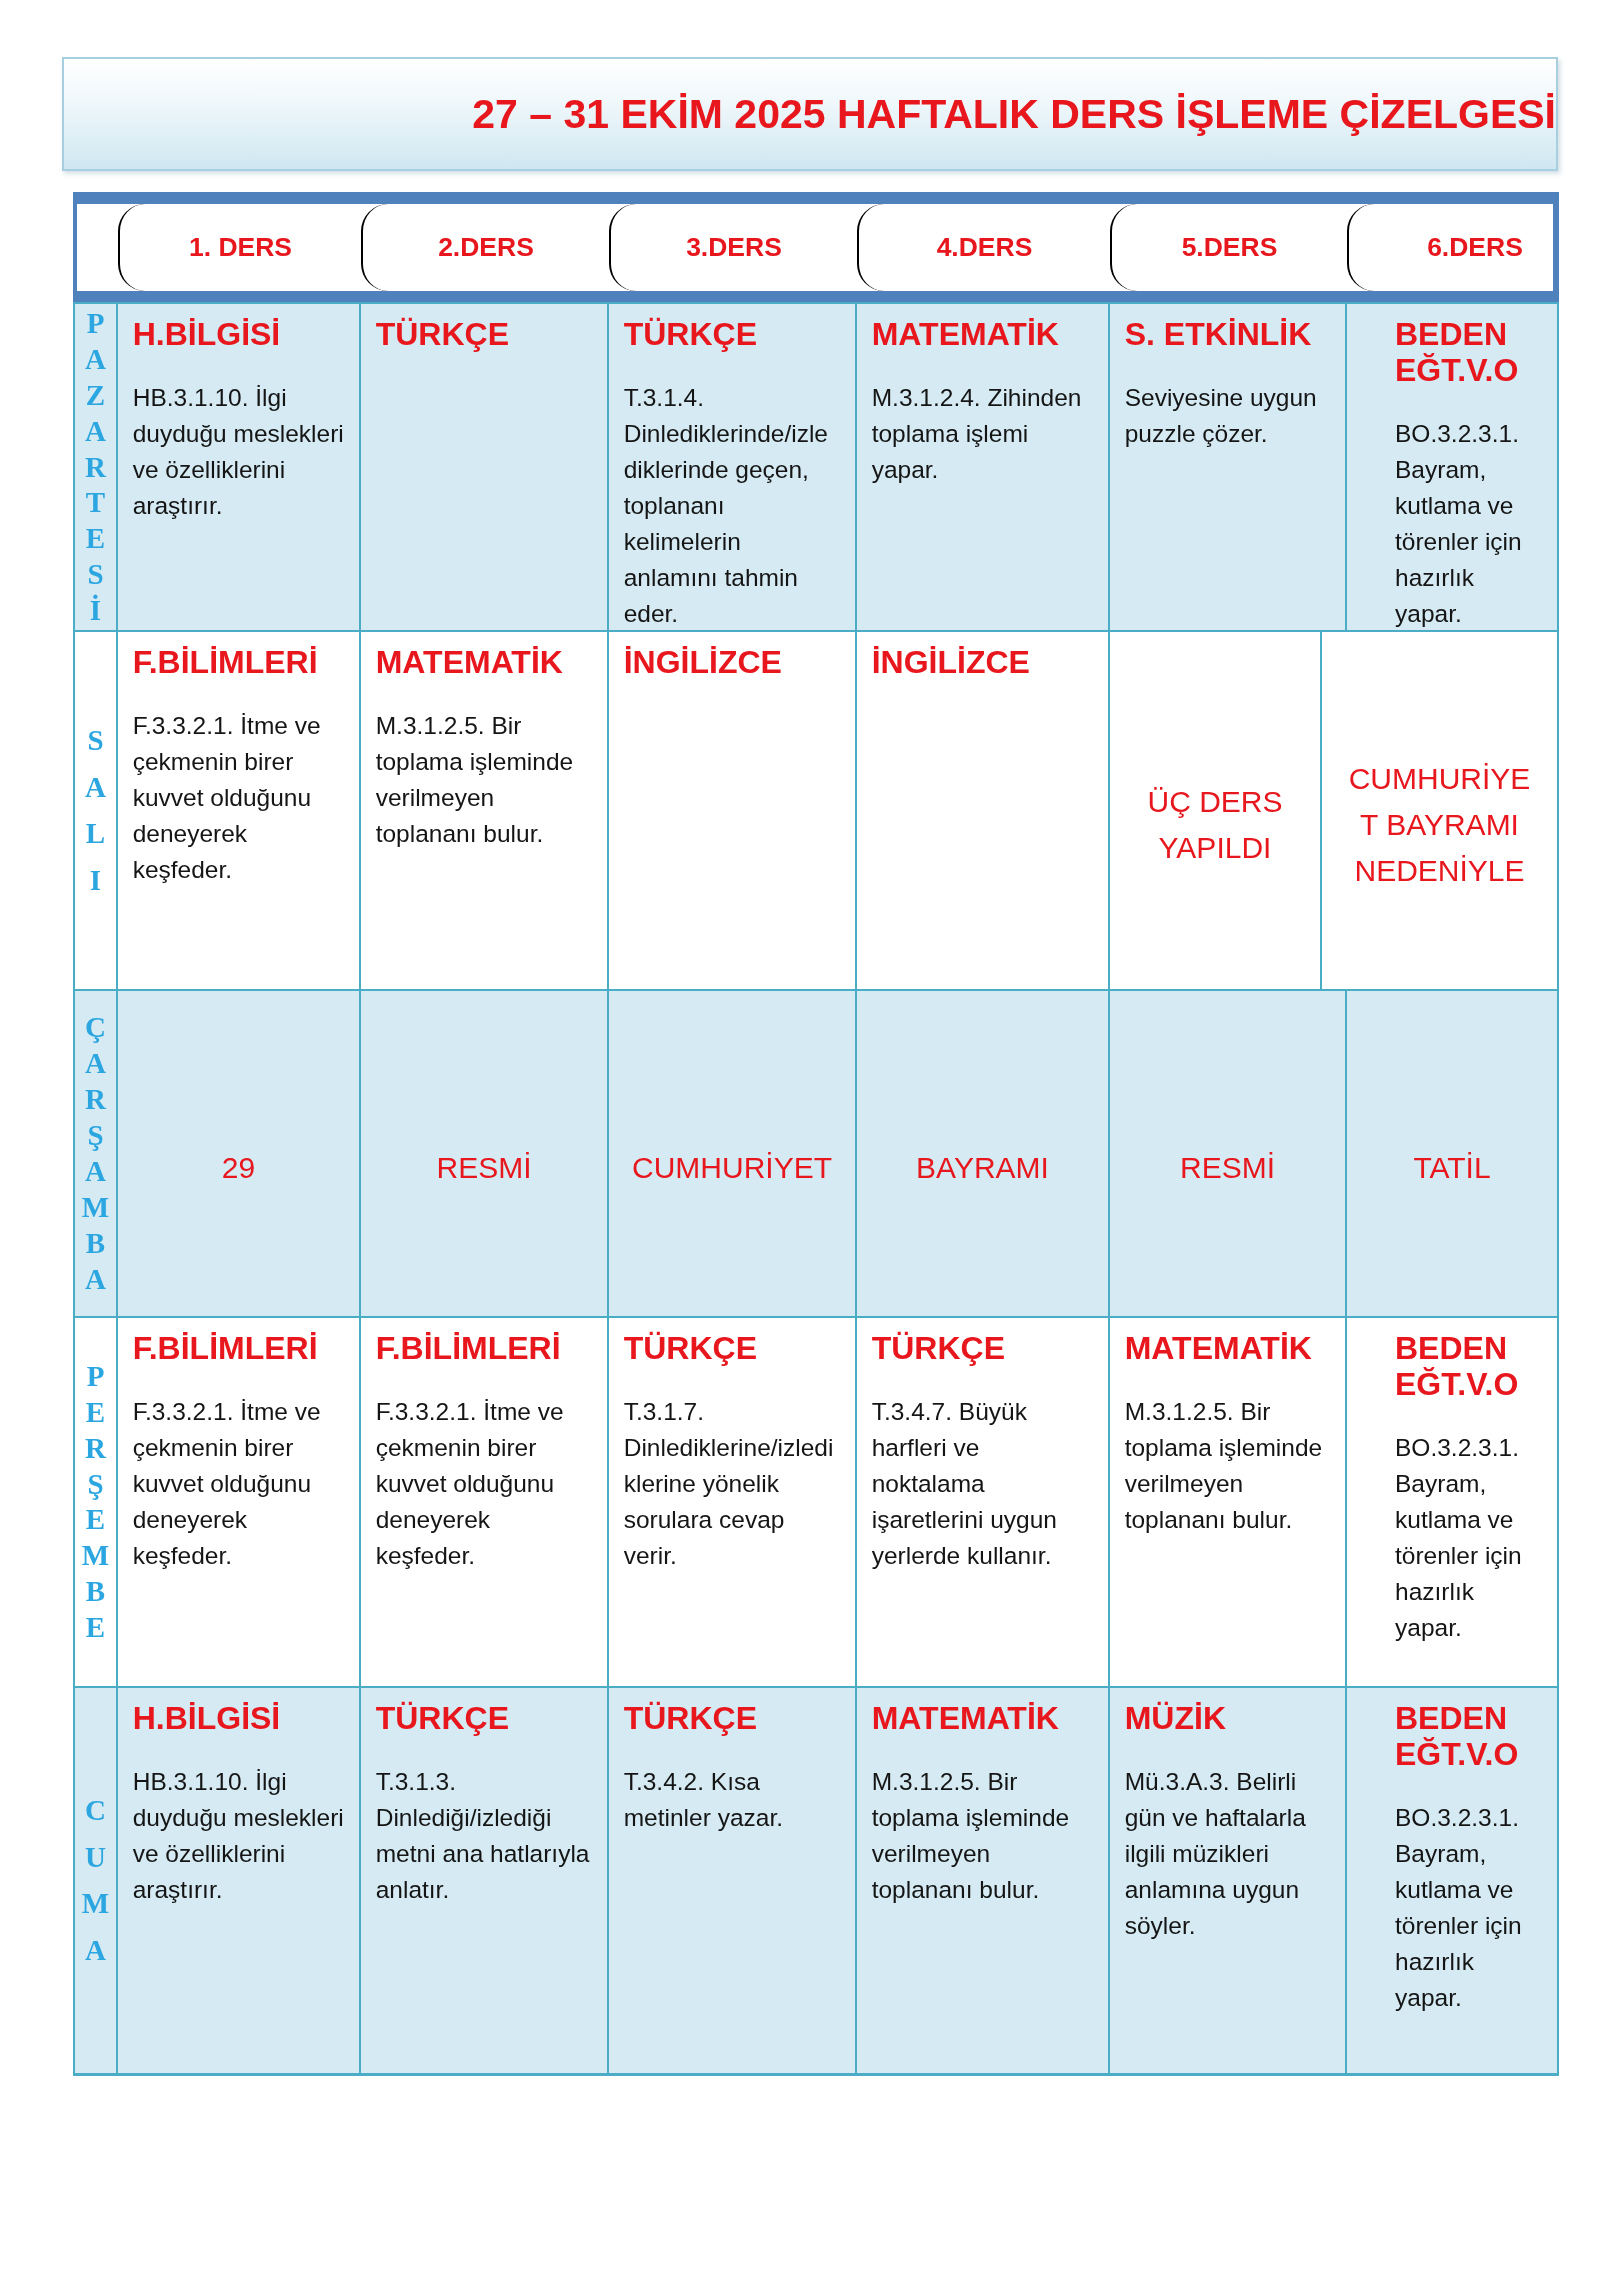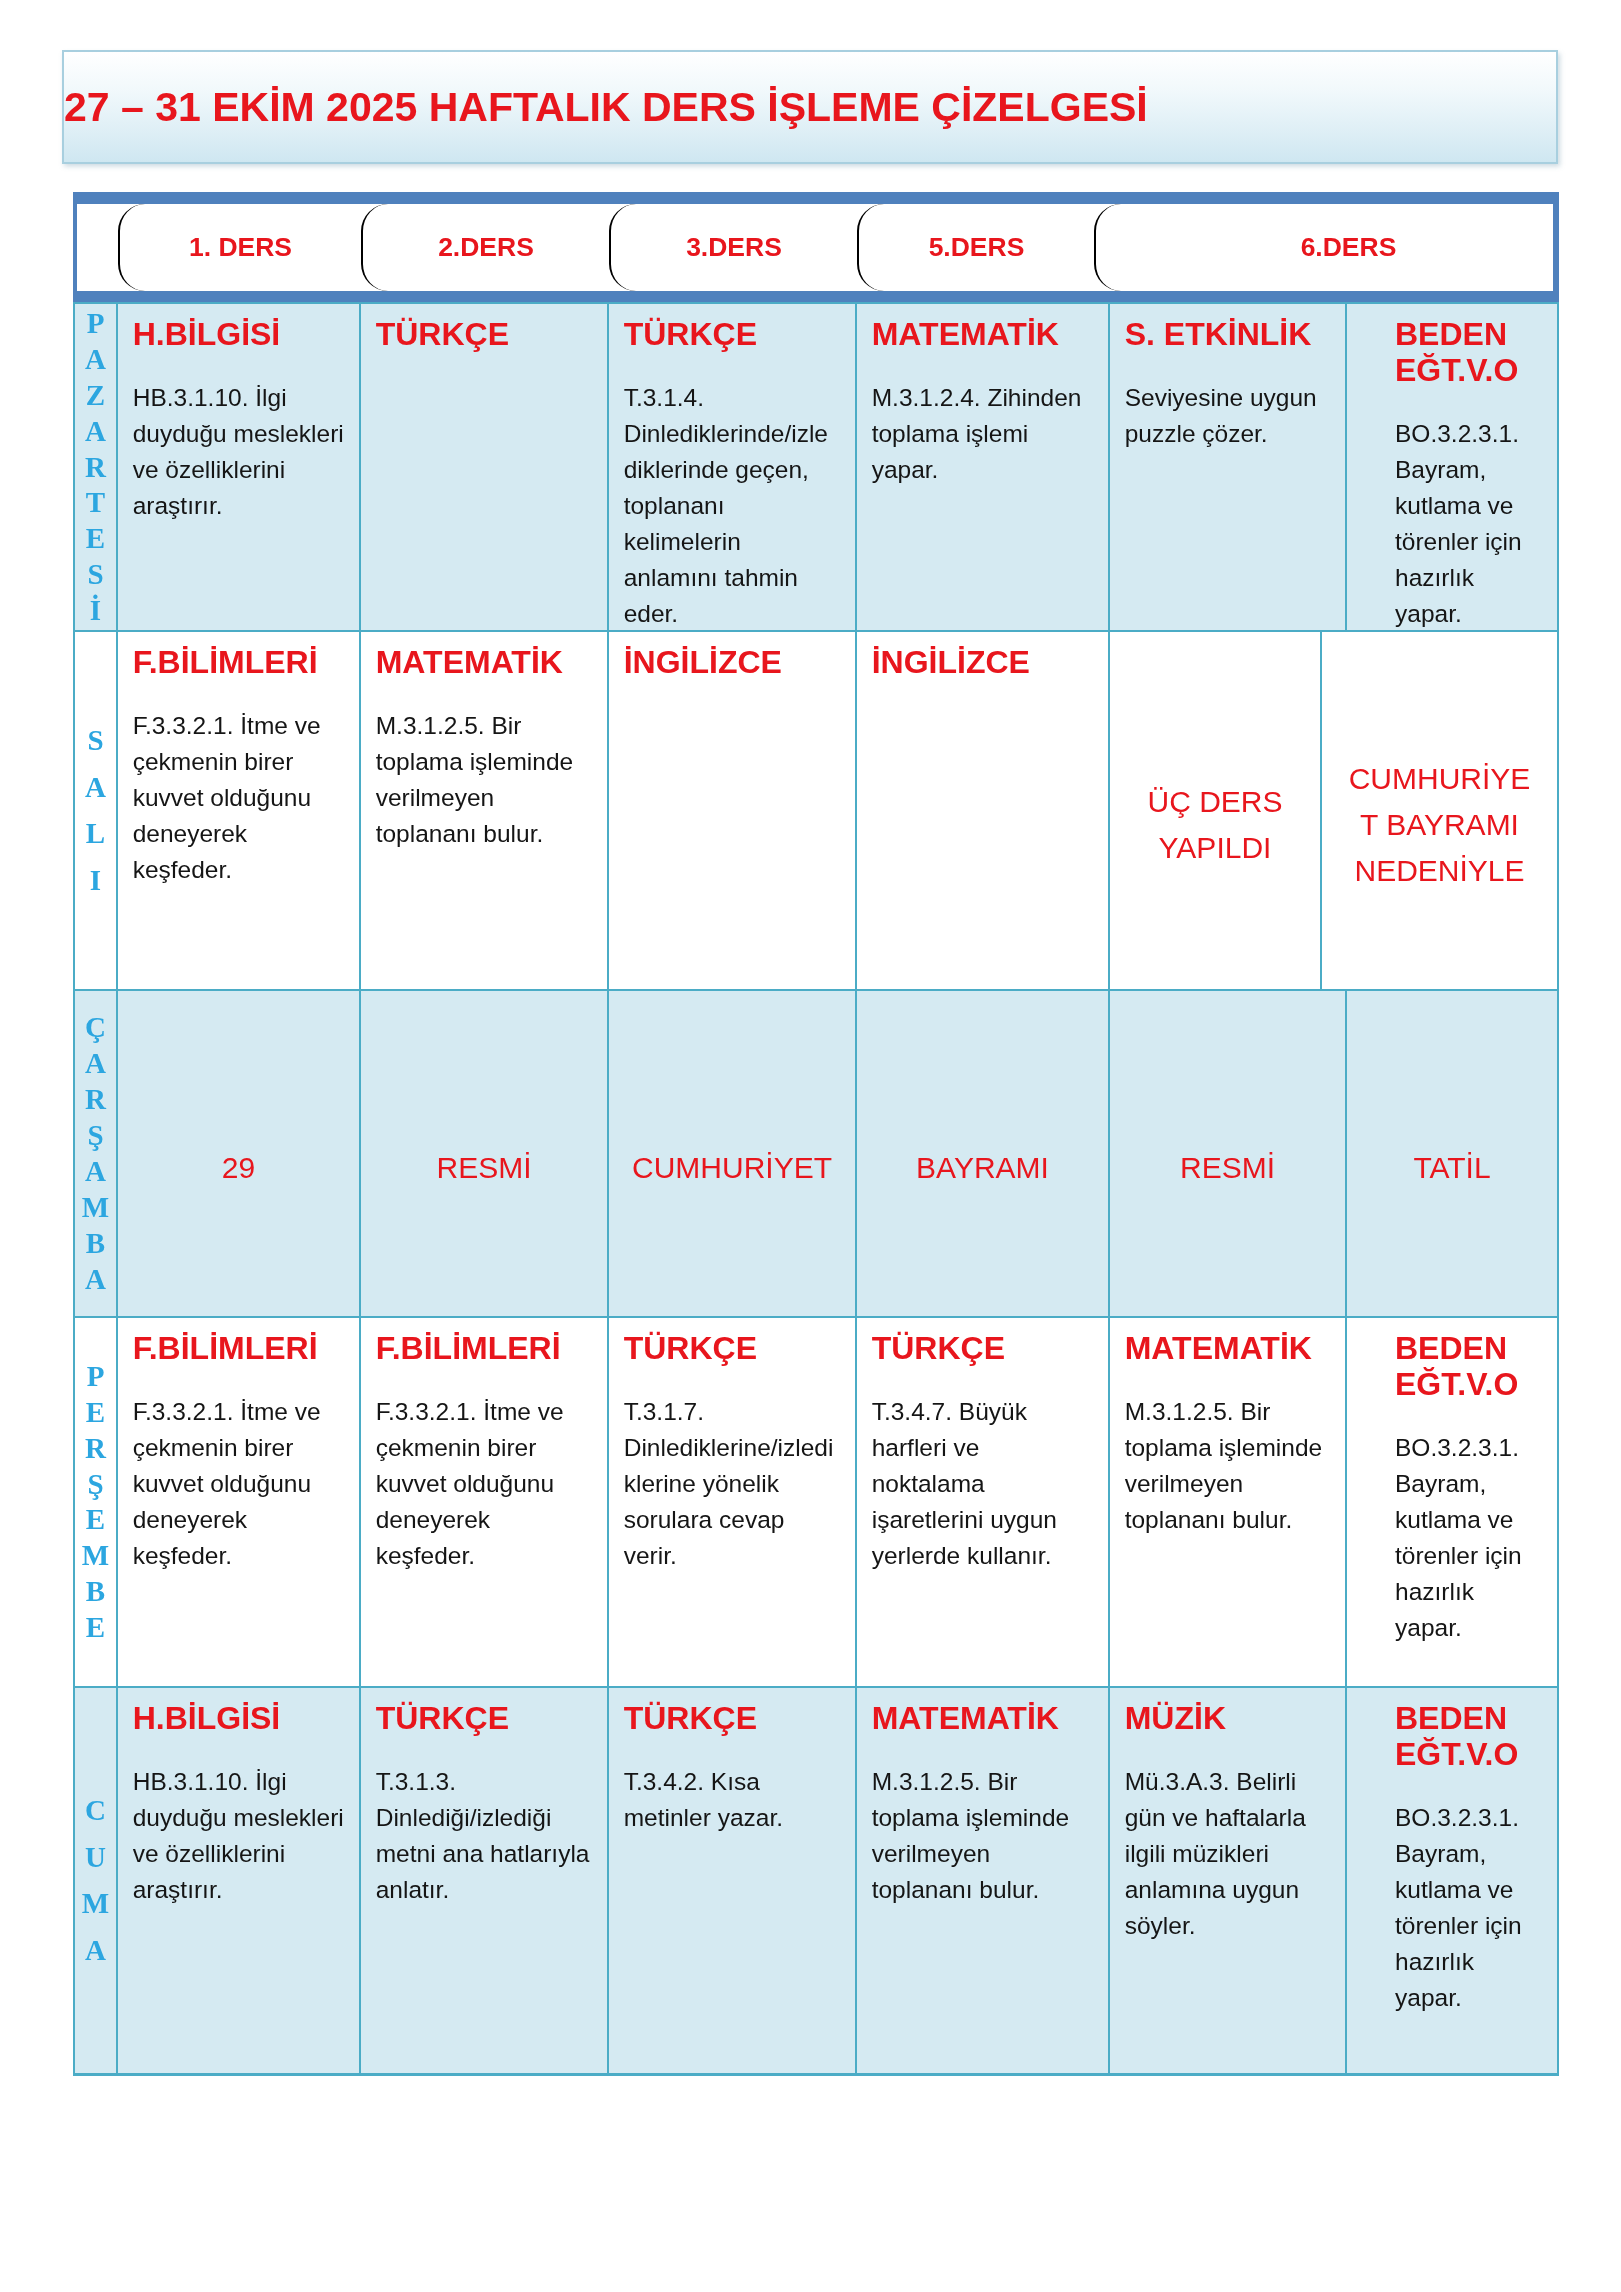--- a/index.html
+++ b/index.html
@@ -2,24 +2,24 @@
 <html><head>
 <meta charset="utf-8">
 <style>
   html,body{margin:0;padding:0;background:#ffffff;}
   .sheet{
     position:relative;width:1621px;height:2293px;background:#ffffff;
     font-family:"Liberation Sans","DejaVu Sans",sans-serif;overflow:hidden;
   }
   
   .title-box{
-    position:absolute;left:62px;top:50px;width:1496px;height:114px;
+    position:absolute;left:62px;top:57px;width:1496px;height:114px;
     box-sizing:border-box;border:2px solid #a8cfdf;
     background:linear-gradient(180deg,#ffffff 0%,#f0f8fb 38%,#cfe7f1 100%);
-    display:flex;align-items:center;justify-content:flex-start;
+    display:flex;align-items:center;justify-content:flex-end;
     box-shadow:2px 2.9px 4.9px rgba(110,150,170,0.35);
   }
   .title-text{color:#e8161d;font-weight:bold;font-size:41px;white-space:nowrap;}
   
   .sched-table{position:absolute;left:73px;top:192px;width:1486px;}
   .header-row{
     display:flex;height:110px;box-sizing:border-box;background:#ffffff;
     border-top:12.7px solid #4f81bd;border-bottom:11.8px solid #4f81bd;
     border-left:4.9px solid #4f81bd;border-right:6.9px solid #4f81bd;
   }
@@ -62,20 +62,21 @@
   <div class="title-box">
     <div class="title-text">27 – 31 EKİM 2025 HAFTALIK DERS İŞLEME ÇİZELGESİ</div>
   </div>
 
   <div class="sched-table">
     <div class="header-row">
       <div class="hcell stub" style="width:41px"></div>
       <div class="hcell cw1">1. DERS</div>
       <div class="hcell cw2">2.DERS</div>
       <div class="hcell cw3">3.DERS</div>
+      <div class="hcell cw4">4.DERS</div>
       <div class="hcell cw5">5.DERS</div>
       <div class="hcell cw6">6.DERS</div>
     </div>
     <div id="body-rows">
         <div class="day-row rh0">
           <div class="day-col">
             <span>P</span>
             <span>A</span>
             <span>Z</span>
             <span>A</span>

